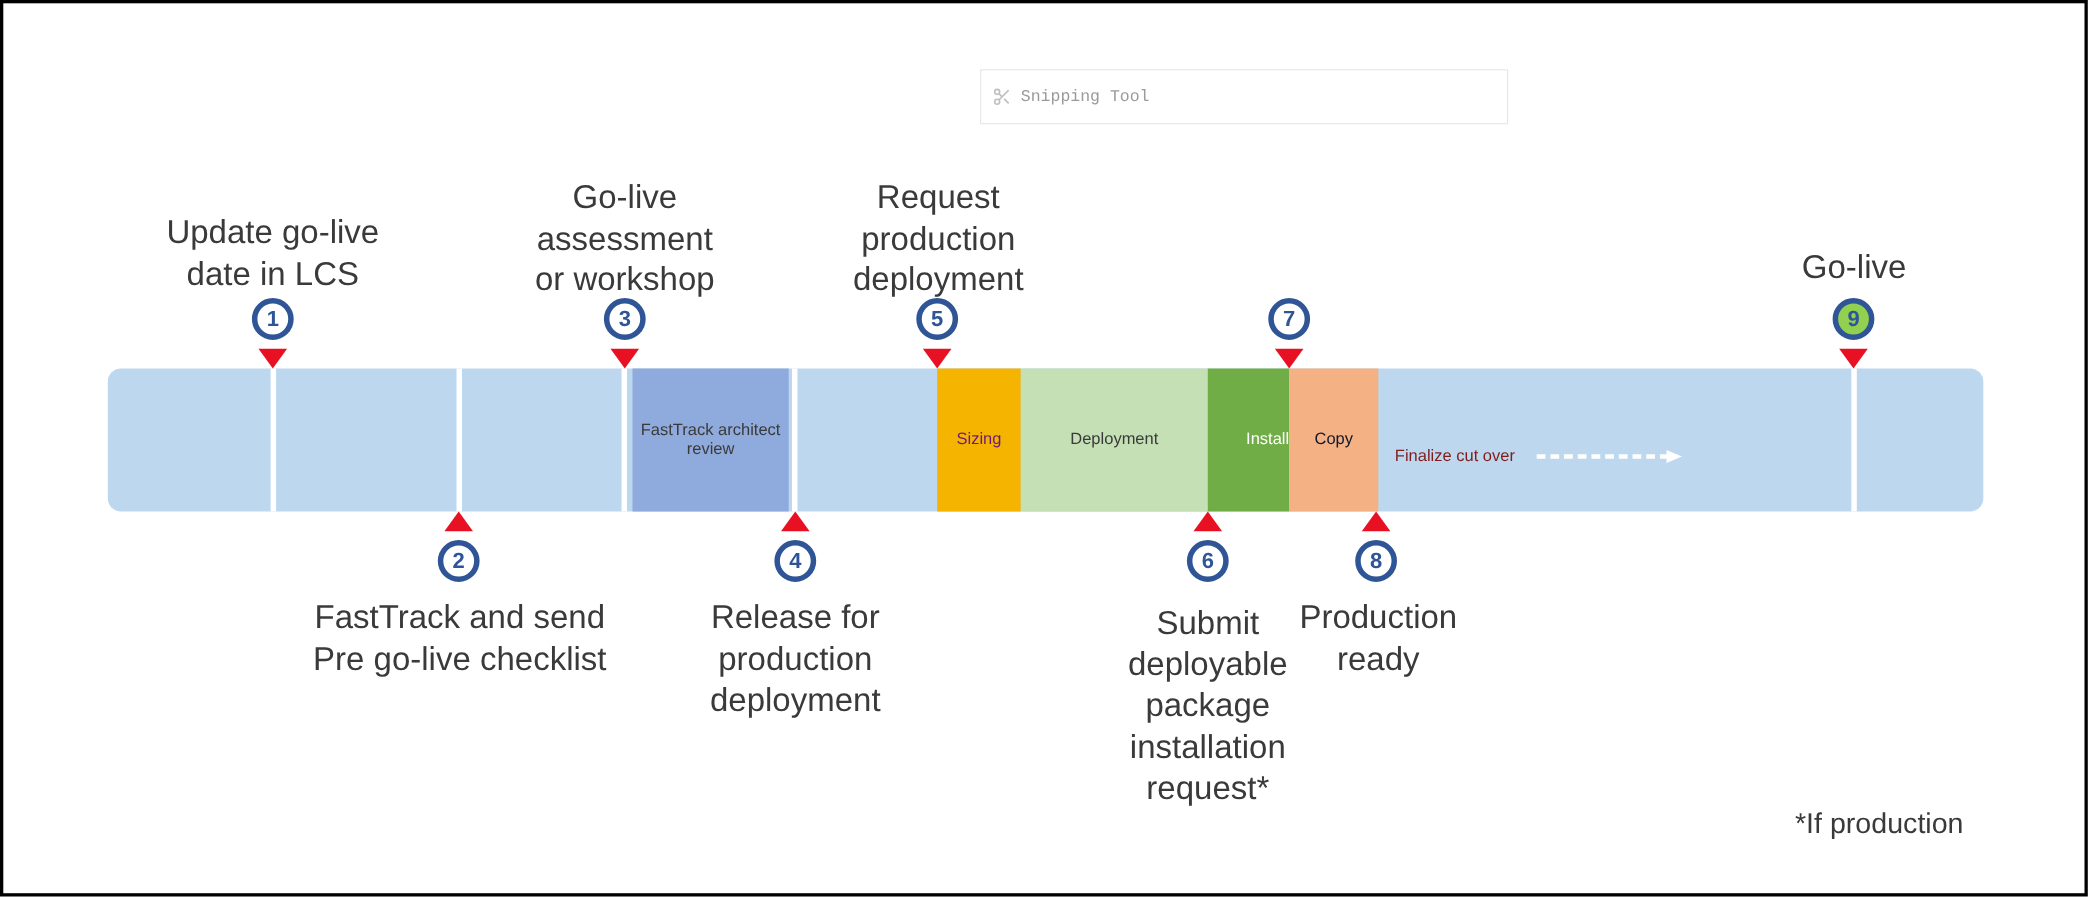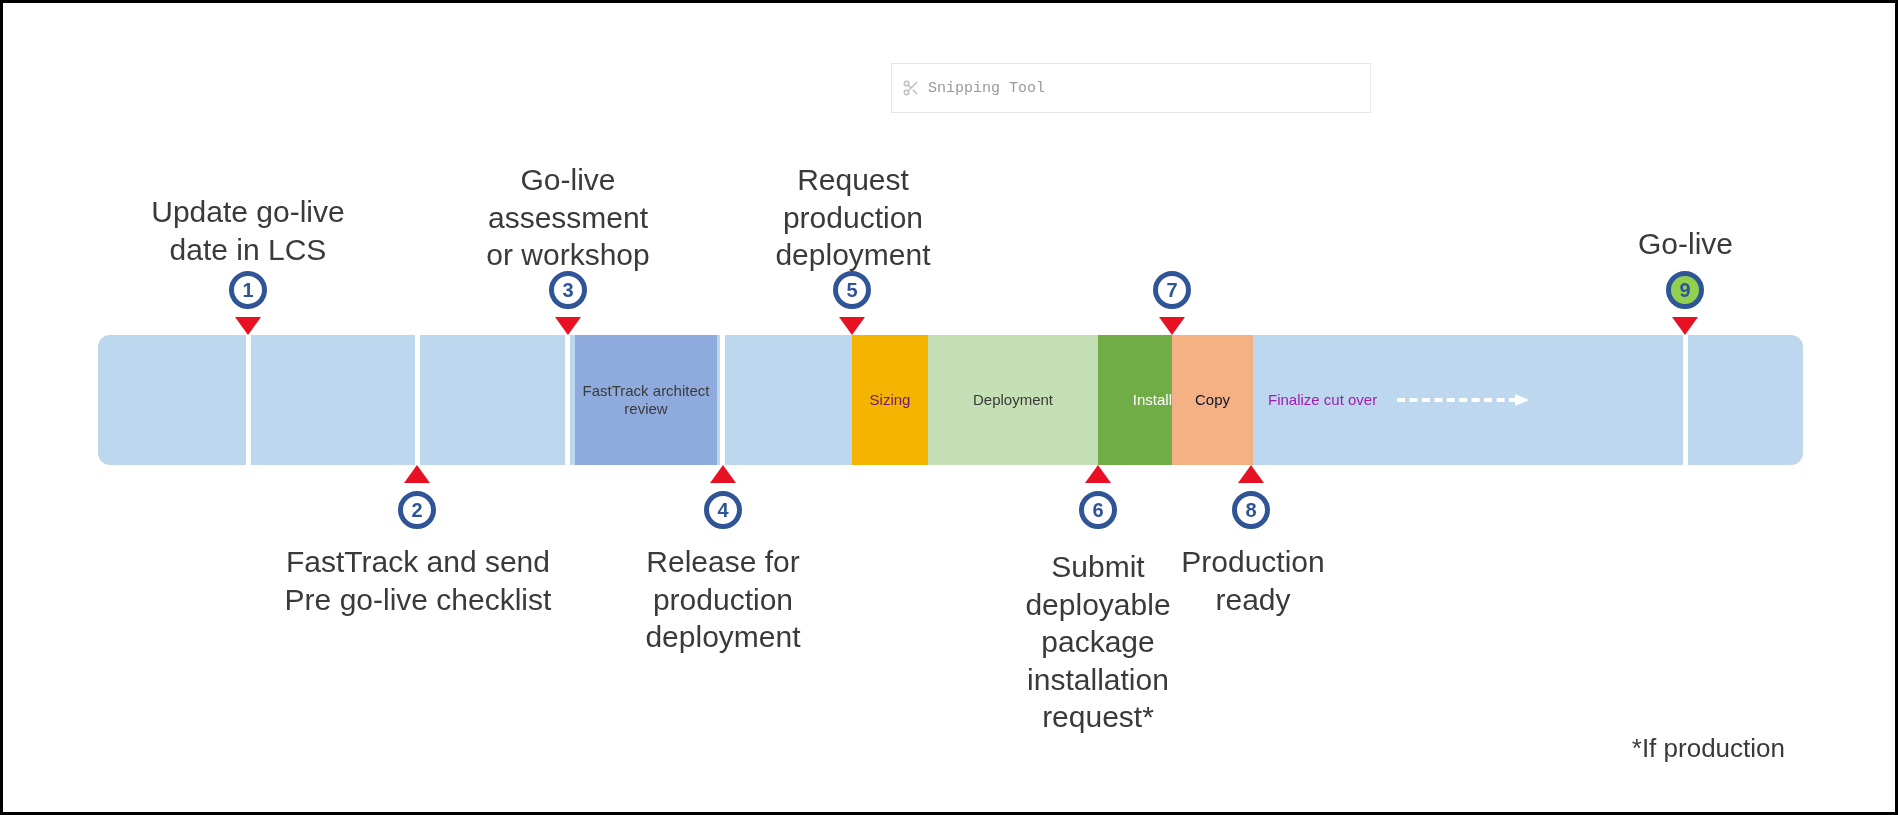--- a/index.html
+++ b/index.html
@@ -36,21 +36,21 @@
     text-align: center;
     font-size: 15px;
     color: #404040;
     line-height: 1.2;
   }
   .seg.fasttrack { left: 477px; width: 142px; background: #8faadc; color: #3a3a3a; }
   .seg.sizing    { left: 754px; width: 76px;  background: #f4b400; color: #701a75; }
   .seg.deploy    { left: 830px; width: 170px; background: #c5e0b4; color: #3a3a3a; }
   .seg.install   { left: 1000px; width: 74px; background: #70ad47; color: #fff; justify-content: flex-end; }
   .seg.copy      { left: 1074px; width: 81px; background: #f4b183; color: #0f172a; }
-  .seg.finalize  { left: 1170px; width: 340px; background: transparent; color: #a21caf; justify-content: flex-start; gap: 20px; }
+  .seg.finalize  { left: 1170px; width: 340px; background: transparent; color: #7f1d1d; justify-content: flex-start; gap: 20px; margin-top: 15px; }
   .arrow-dash {
     width: 120px; height: 0;
     border-top: 4px dashed #fff;
     position: relative;
   }
   .arrow-dash::after {
     content: "";
     position: absolute;
     right: -12px; top: -8px;
     border-left: 14px solid #fff;

